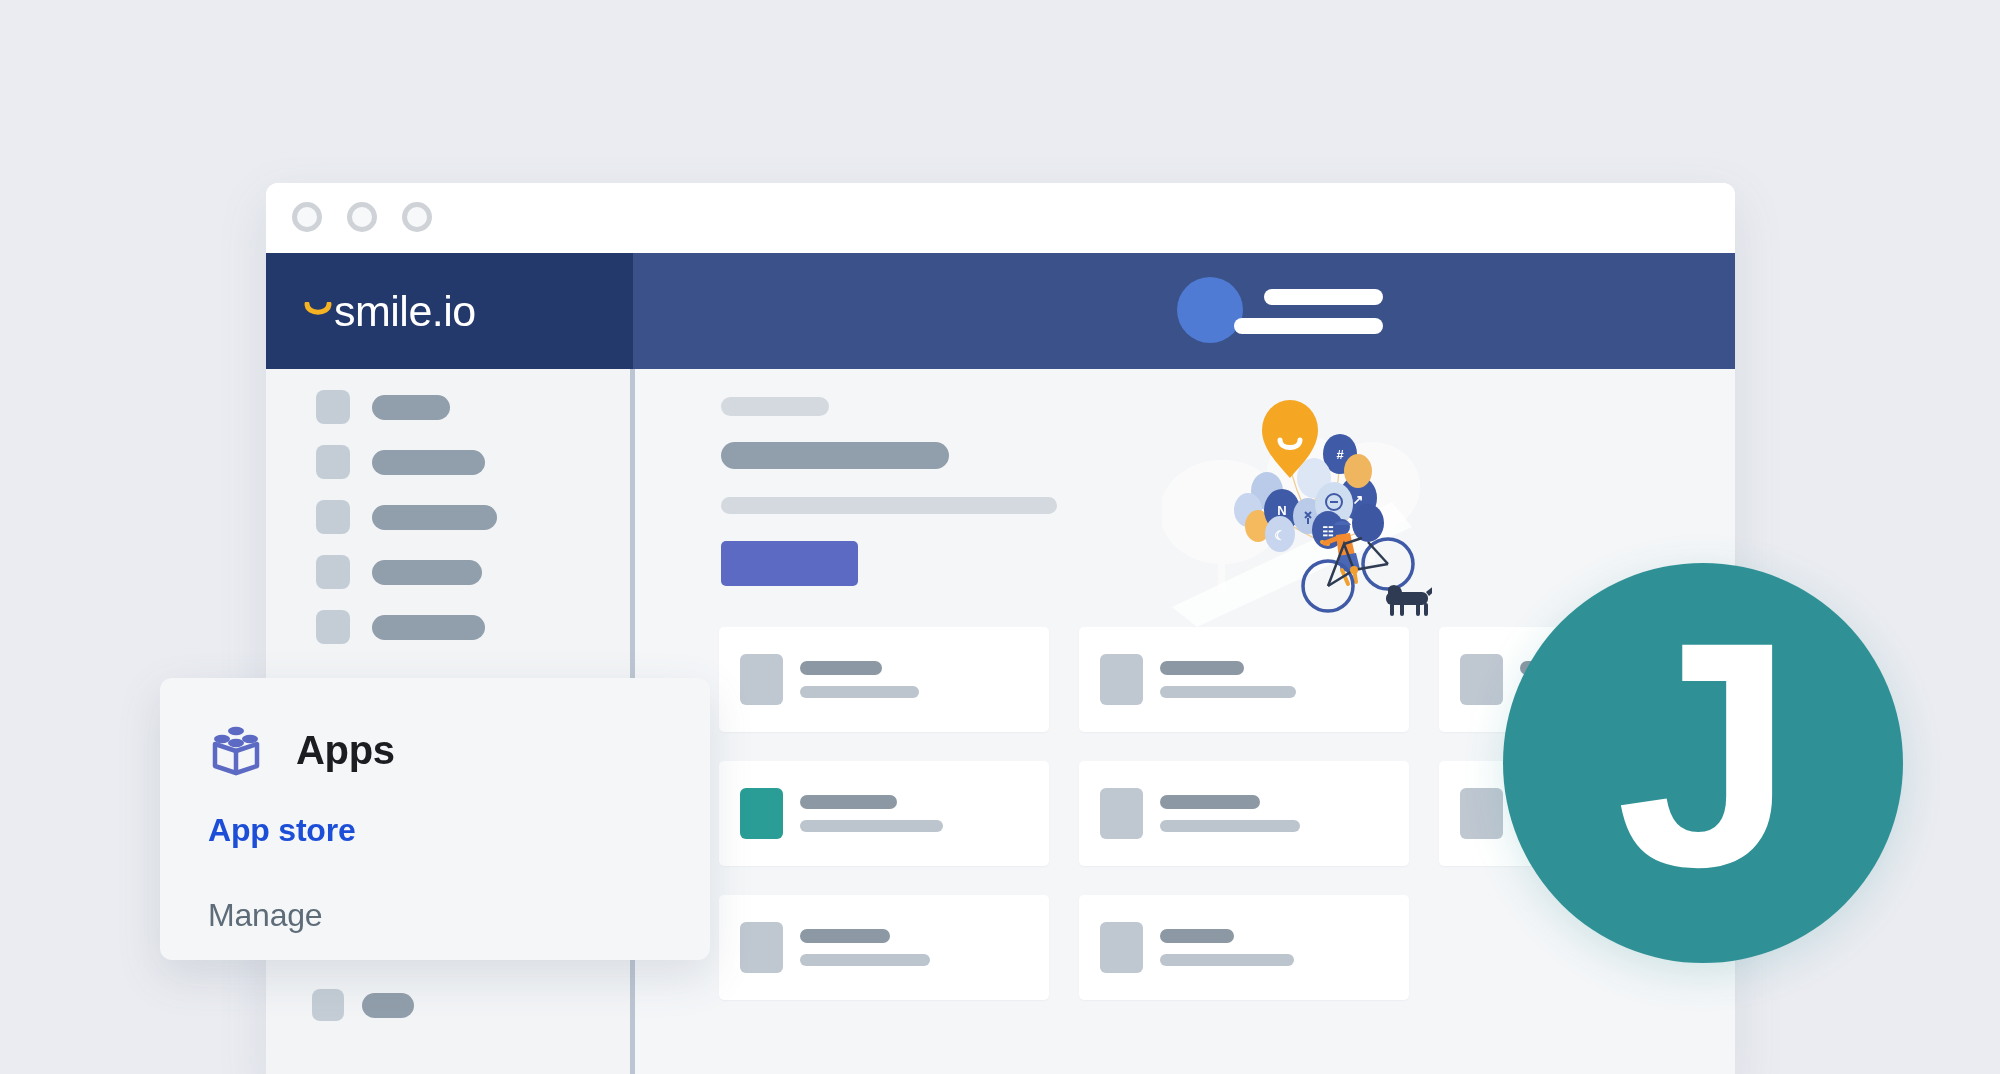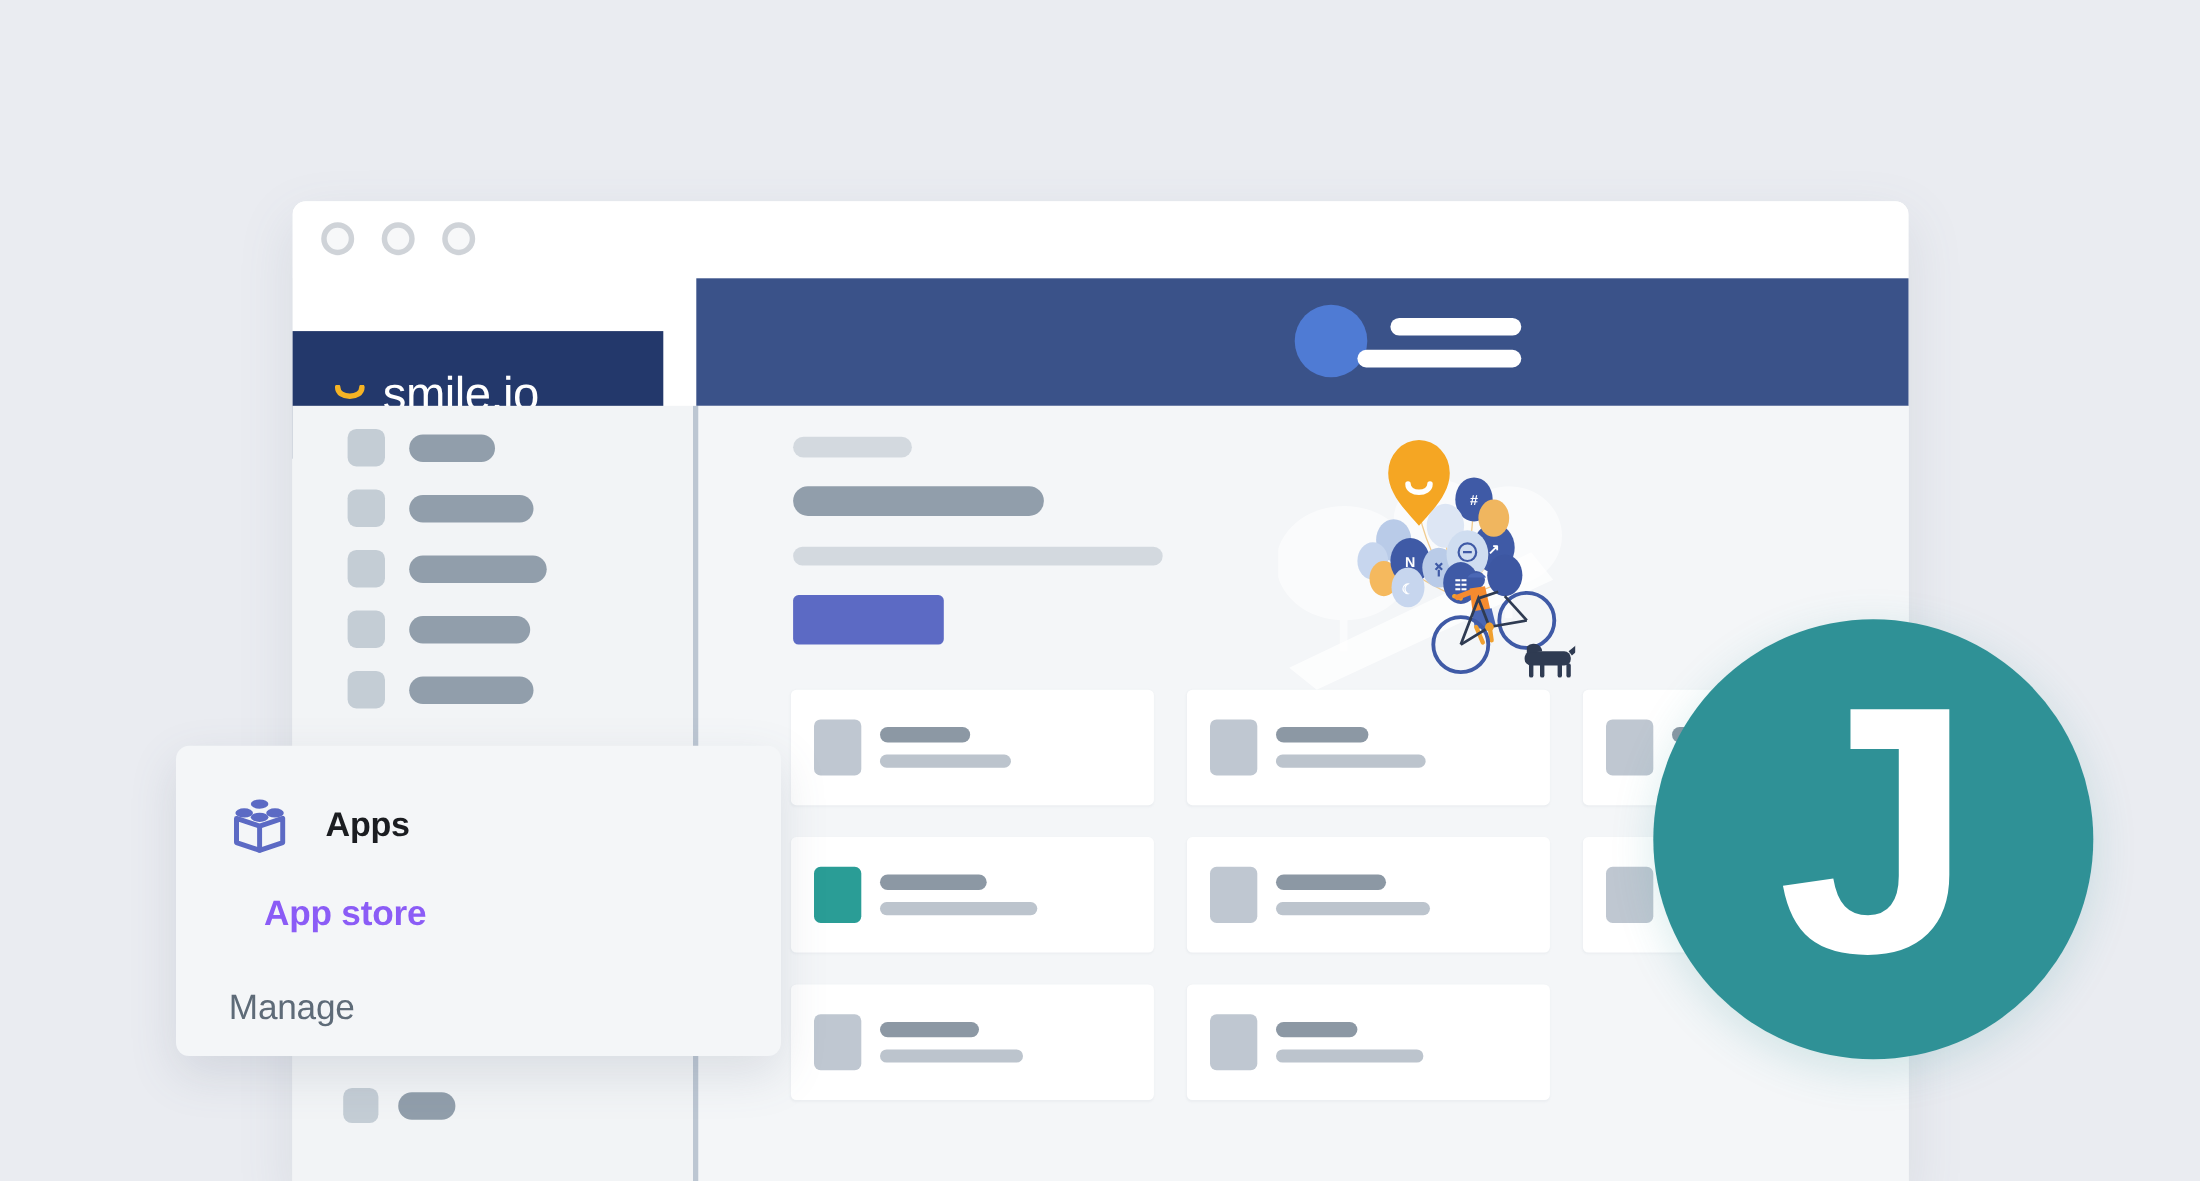--- a/index.html
+++ b/index.html
@@ -23,22 +23,22 @@
   #titlebar { position: absolute; left:0; top:0; width:100%; height: 70px; background:#ffffff; }
   .dot {
     position: absolute; top: 202px; width: 30px; height: 30px;
     border-radius: 50%; border: 5px solid #cfd3d8; background: #f7f8f9;
   }
   .dot.d1 { left: 292px; } .dot.d2 { left: 347px; } .dot.d3 { left: 402px; }
 
   
   #app-header { position: absolute; left: 266px; top: 253px; width: 1469px; height: 116px; }
   #header-brand-block {
-    position: absolute; left: 0; top: 0; width: 337px; height: 116px;
-    background: #23386b; display: flex; align-items: center; padding-left: 38px; gap: 16px; margin-top: 48px;
+    position: absolute; left: 0; top: 0; width: 367px; height: 116px;
+    background: #23386b; display: flex; align-items: center; padding-left: 38px; gap: 2px;
   }
   #header-right-block {
     position: absolute; left: 367px; top: 0; width: 1102px; height: 116px; background: #3a5289;
   }
   #brand-name { color:#fff; font-size: 43px; letter-spacing: -0.5px; font-weight: 400; }
   #smile-arc { width: 28px; height: 18px; position: relative; }
   #smile-arc svg { display:block; }
 
   #avatar-circle {
     position: absolute; right: 492px; top: 24px; width: 66px; height: 66px;
@@ -87,23 +87,23 @@
 
   
   #apps-panel {
     position: absolute; left: 160px; top: 678px; width: 550px; height: 282px;
     background: #f4f6f8; border-radius: 12px;
     box-shadow: 0 16px 44px rgba(88,100,125,0.16);
     padding: 44px 0 0 0;
   }
   #apps-header { display:flex; align-items:center; gap: 32px; padding-left: 48px; }
   #apps-lego-icon { width: 56px; height: 56px; flex:0 0 auto; }
-  #apps-title { font-size: 31px; font-weight: 700; color:#1b1d21; letter-spacing:-0.3px; }
+  #apps-title { font-size: 40px; font-weight: 700; color:#1b1d21; letter-spacing:-0.3px; }
   .apps-link { padding-left: 48px; font-size: 32px; letter-spacing:-0.2px; }
-  #apps-link-store { margin-top: 34px; color:#8b5cf6; font-weight: 700; margin-left: 32px; }
+  #apps-link-store { margin-top: 34px; color:#1d4ed8; font-weight: 700; }
   #apps-link-manage { margin-top: 48px; color:#5e6b78; font-weight: 400; }
 
   
   #j-badge {
     position: absolute; left: 1503px; top: 563px; width: 400px; height: 400px;
     border-radius: 50%; background:#2f9196;
     display:flex; align-items:center; justify-content:center;
     box-shadow: 0 10px 40px rgba(47,145,150,0.18);
   }
   #j-badge-letter { color:#ffffff; font-size: 320px; font-weight: 700; line-height: 0.78; margin-top: -16px; letter-spacing:-4px; }

